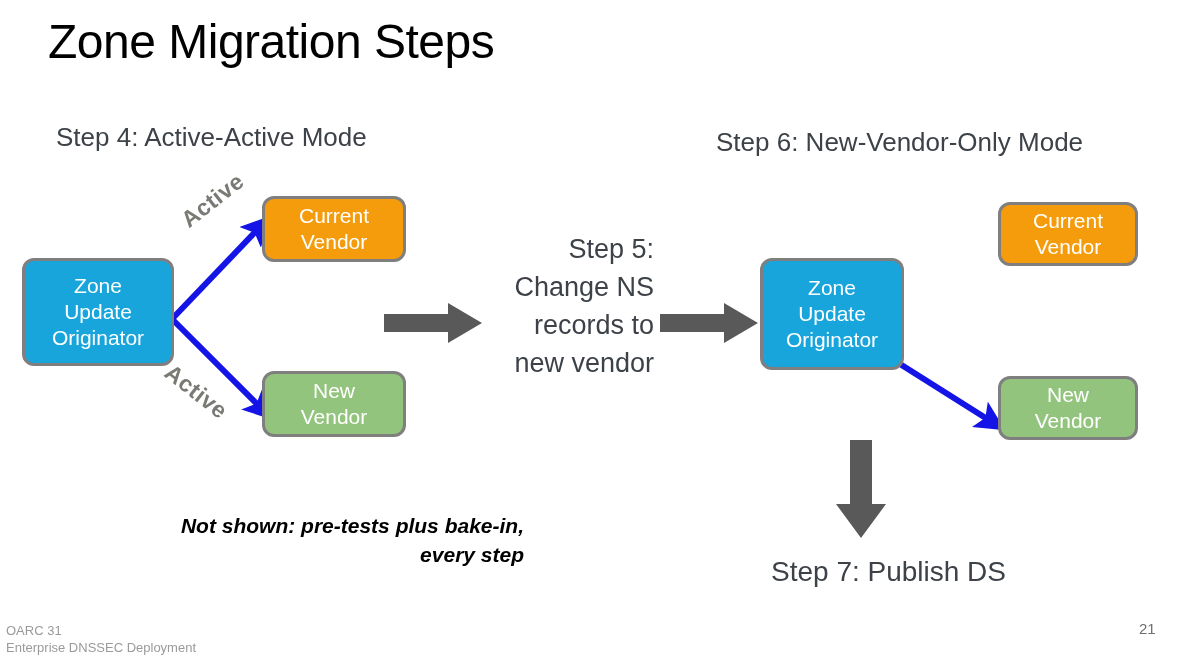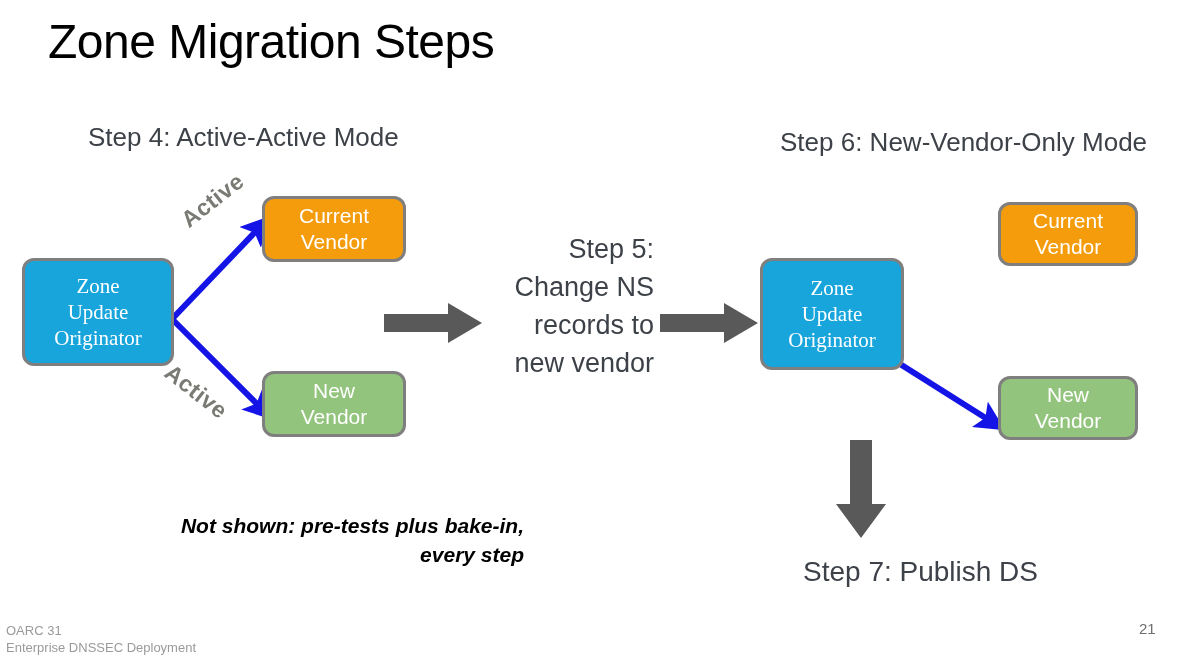--- a/index.html
+++ b/index.html
@@ -28,42 +28,41 @@
     font-weight: normal;
     letter-spacing: -0.5px;
     white-space: nowrap;
   }
 
   .step-heading {
     font-size: 26px;
     color: #3d4148;
     white-space: nowrap;
     line-height: 32px;
-    margin-left: 32px;
   }
   #step4-heading { left: 56px; top: 121px; }
-  #step6-heading { left: 748px; top: 126px; }
+  #step6-heading { left: 716px; top: 126px; }
   #step7-heading { left: 771px; top: 556px; font-size: 28px; }
 
   
   .node {
     box-sizing: border-box;
     border: 3px solid #7f7f7f;
     border-radius: 12px;
     color: #ffffff;
     font-size: 21px;
     line-height: 26px;
     text-align: center;
     display: flex;
     flex-direction: column;
     align-items: center;
     justify-content: center;
     user-select: none;
   }
-  .node.blue   { background: #18a5dc; font-family: Liberation Serif, serif; }
+  .node.blue   { background: #18a5dc; }
   .node.orange { background: #f59c0c; }
   .node.green  { background: #93c47d; }
 
   
   #zone-box-left    { left: 22px;  top: 258px; width: 152px; height: 108px; }
   #current-box-left { left: 262px; top: 196px; width: 144px; height: 66px; }
   #new-box-left     { left: 262px; top: 371px; width: 144px; height: 66px; }
   
   #zone-box-right    { left: 760px; top: 258px; width: 144px; height: 112px; }
   #current-box-right { left: 998px; top: 202px; width: 140px; height: 64px; }

